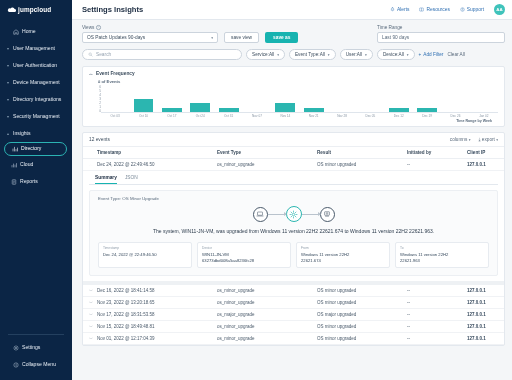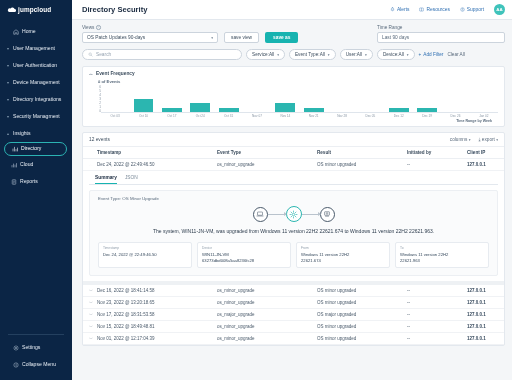--- a/index.html
+++ b/index.html
@@ -303,21 +303,21 @@
             </svg>
         </span>
         <span class="nav-label">Collapse Menu</span>
       </div>
     </div>
   </aside>
 
   <section class="main">
 
     <header class="topbar">
-      <div class="page-title">Directory Security</div>
+      <div class="page-title">Settings Insights</div>
       <div class="top-actions">
         <div class="top-link">
           <span class="ico">
             <svg viewBox="0 0 12 12" width="5" height="5">
                 <path d="M6 1.6a2.7 2.7 0 0 0-2.7 2.7c0 2.4-.9 3.1-.9 3.1h7.2s-.9-.7-.9-3.1A2.7 2.7 0 0 0 6 1.6zM5.1 9.1a1 1 0 0 0 1.8 0" fill="none" stroke="currentColor" stroke-width="0.9" stroke-linecap="round"></path>
               </svg>
           </span>
           <span>Alerts</span>
         </div>
         <div class="top-link">

